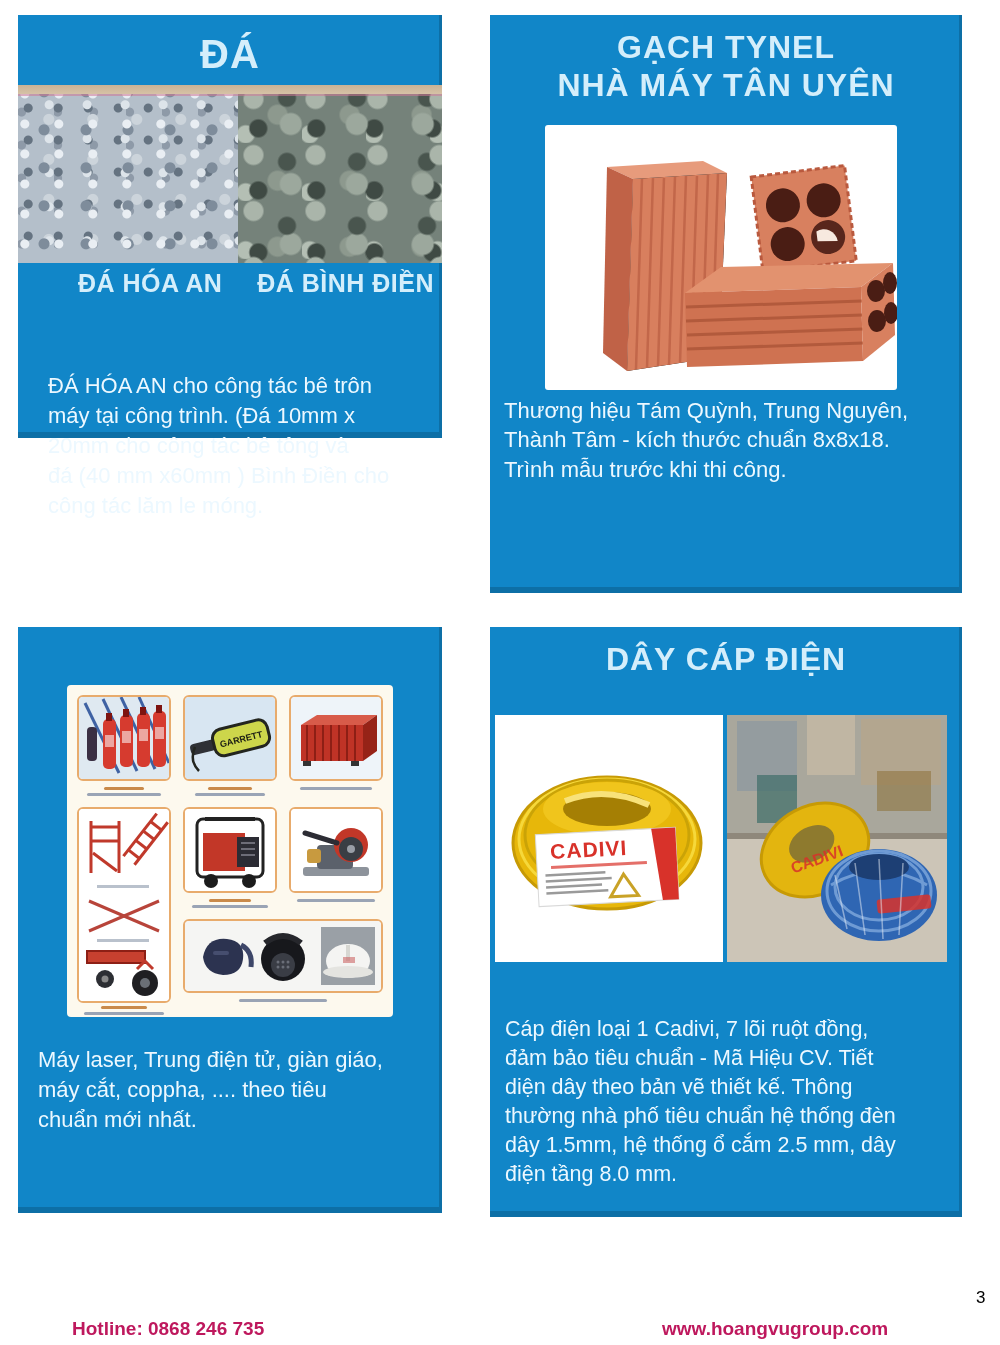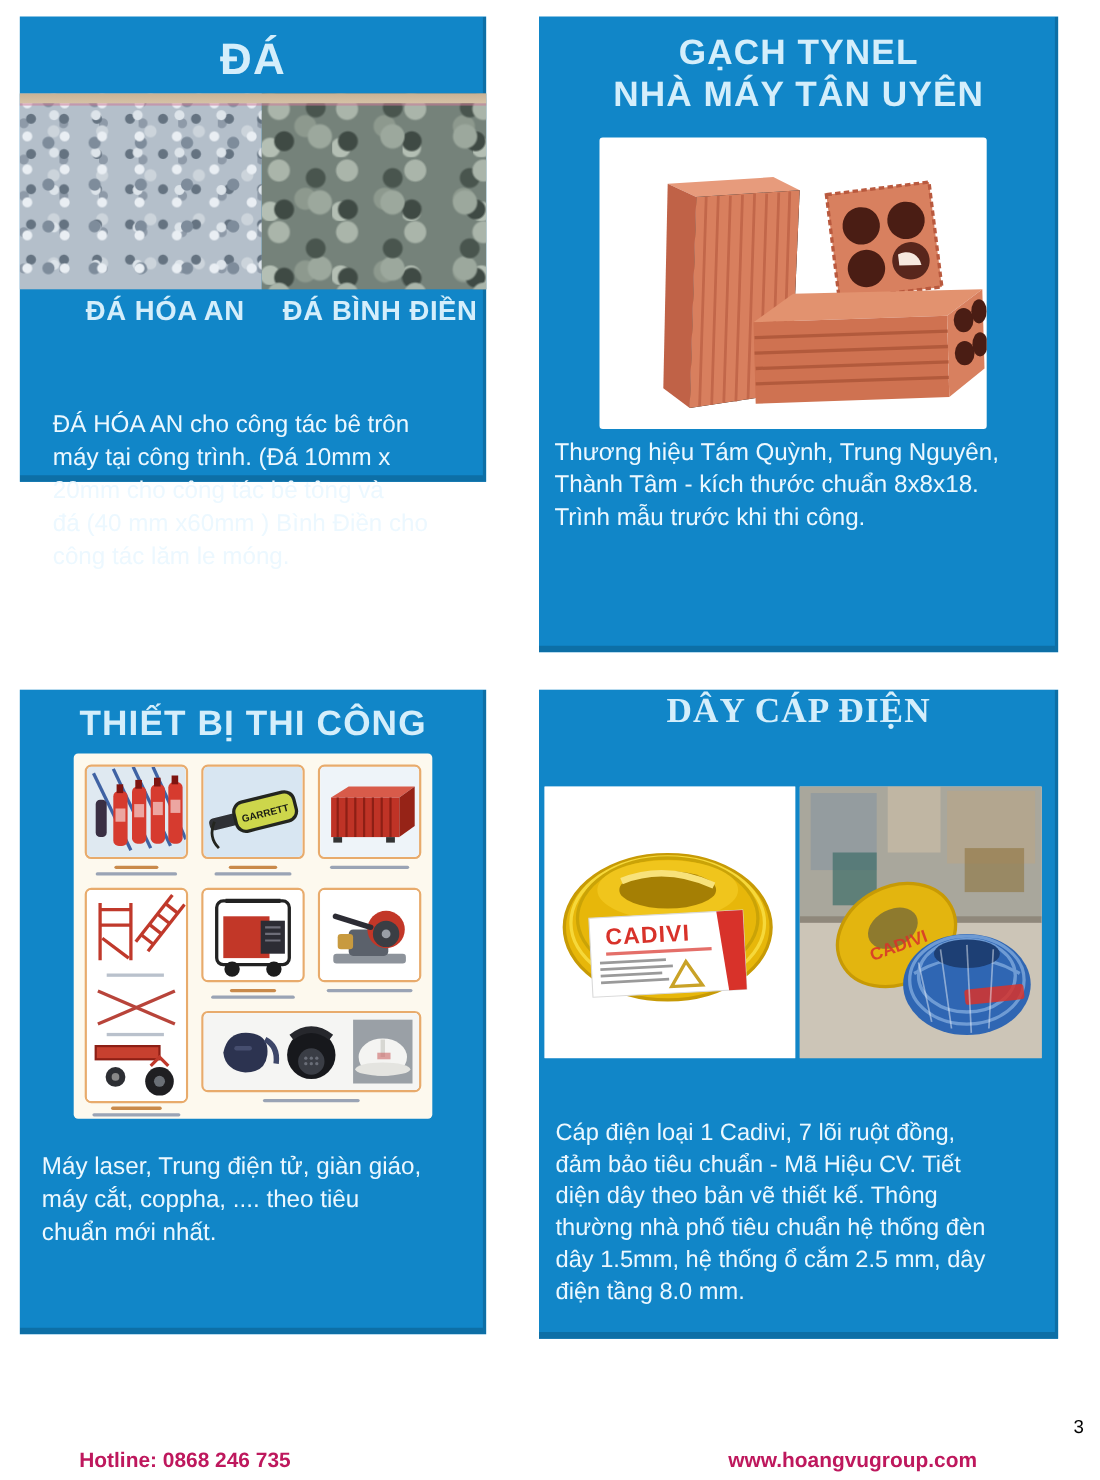--- a/index.html
+++ b/index.html
@@ -78,21 +78,21 @@
   .cell{
     position:absolute;border:2px solid #e8ab6c;border-radius:6px;
     background:#ffffff;overflow:hidden;box-sizing:border-box;
   }
   .capg{position:absolute;display:flex;flex-direction:column;align-items:center;gap:3px;width:94px;}
   .cap1{height:3px;border-radius:2px;background:#c98a4b;}
   .cap2{height:3px;border-radius:2px;background:#9aa4b5;}
   #card-equipment .body-text{top:418px;left:20px;right:14px;font-size:22px;line-height:1.36;}
   
   #card-cable{left:490px;top:627px;width:472px;height:590px;}
-  #card-cable .card-title{font-size:32px;font-family:Liberation Serif, serif;}
+  #card-cable .card-title{padding-top:14px;font-size:32px;}
   .cable-left{
     position:absolute;left:5px;top:88px;width:228px;height:247px;background:#ffffff;
   }
   .cable-right{
     position:absolute;left:237px;top:88px;width:220px;height:247px;background:#c9c2b6;
   }
   #card-cable .body-text{top:388px;left:15px;right:10px;font-size:21.5px;line-height:1.35;}
   
   .footer-text{position:absolute;color:#be185d;font-weight:700;font-size:19px;}
   #footer-hotline{left:72px;top:1318px;}
@@ -164,21 +164,20 @@
       <ellipse cx="332" cy="196" rx="9" ry="11" fill="#4a1d14"></ellipse>
       <ellipse cx="346" cy="188" rx="7" ry="11" fill="#4a1d14"></ellipse>
     </svg>
   </div>
   <div class="body-text">Thương hiệu Tám Quỳnh, Trung Nguyên,
 Thành Tâm - kích thước chuẩn 8x8x18.
 Trình mẫu trước khi thi công.</div>
 </div>
 
 <div class="card" id="card-equipment">
-  <div class="card-title">THIẾT BỊ THI CÔNG</div>
   <div class="equip-panel">
 
     <div class="cell" style="left:10px;top:10px;width:94px;height:86px;">
       <svg width="90" height="82" viewBox="0 0 90 82">
         <rect width="90" height="82" fill="#dfe9f1"></rect>
         <g stroke="#3f62a3" stroke-width="3">
           <line x1="6" y1="6" x2="40" y2="76"></line>
             <line x1="24" y1="2" x2="58" y2="74"></line>
           <line x1="42" y1="0" x2="76" y2="72"></line>
             <line x1="60" y1="0" x2="90" y2="66"></line>

